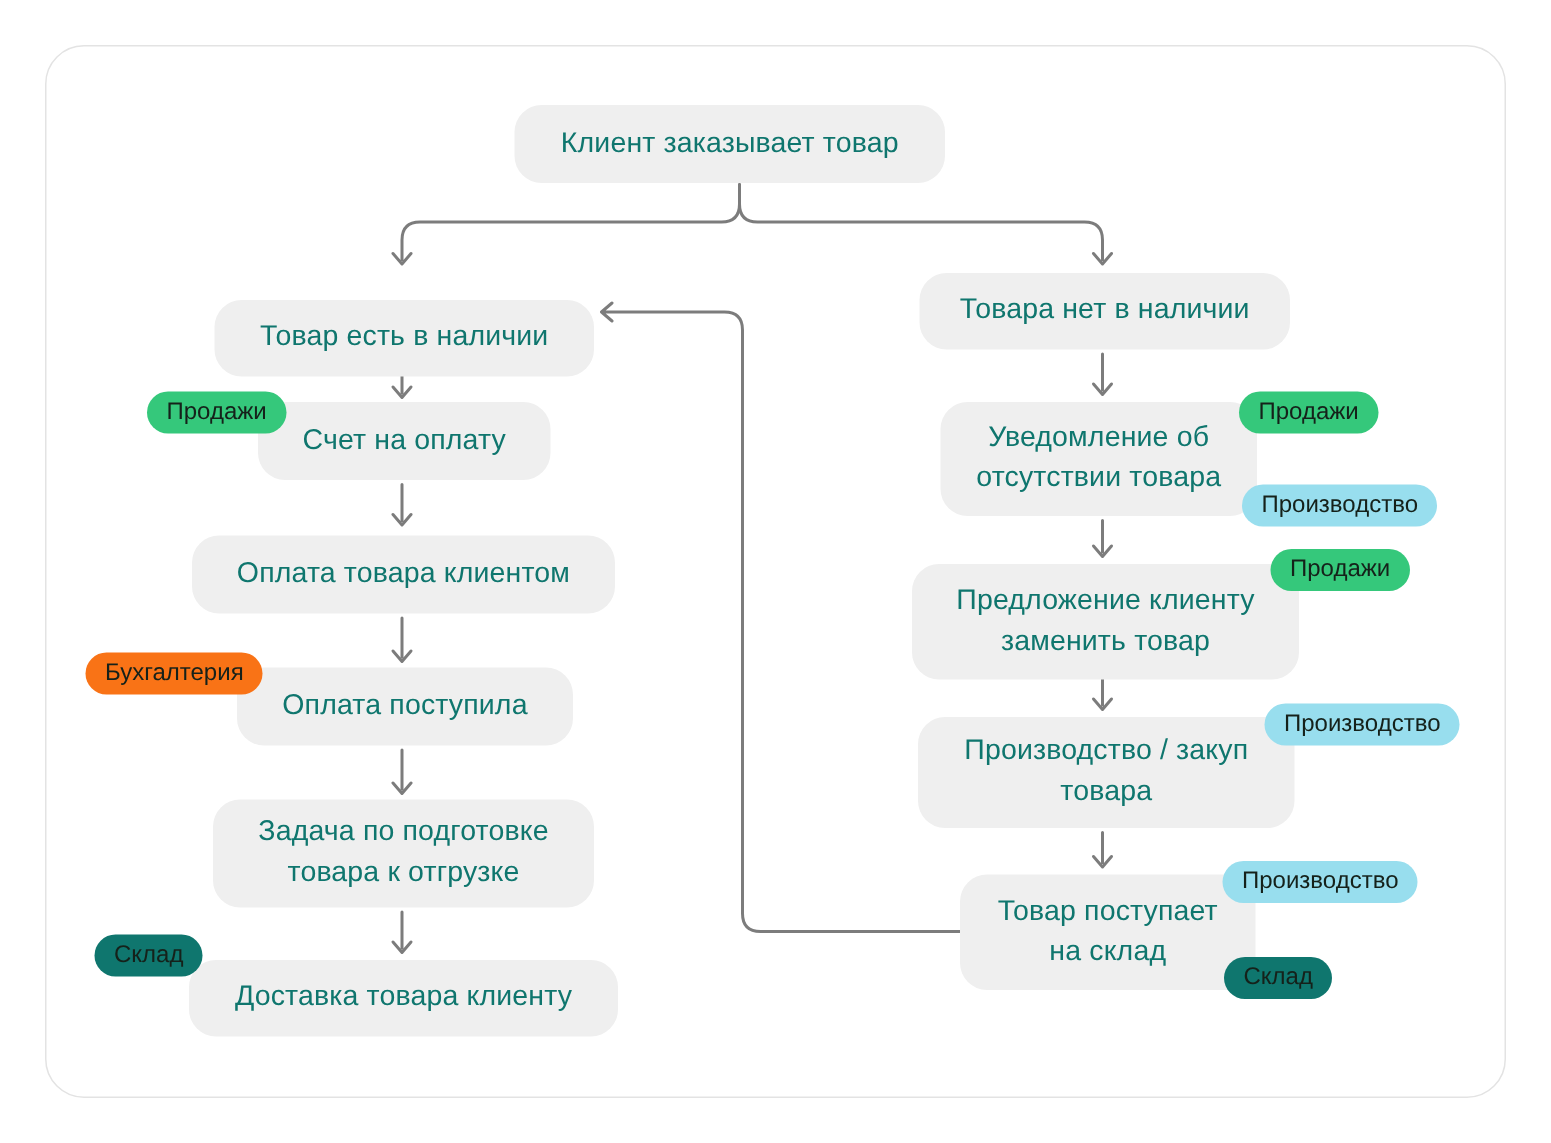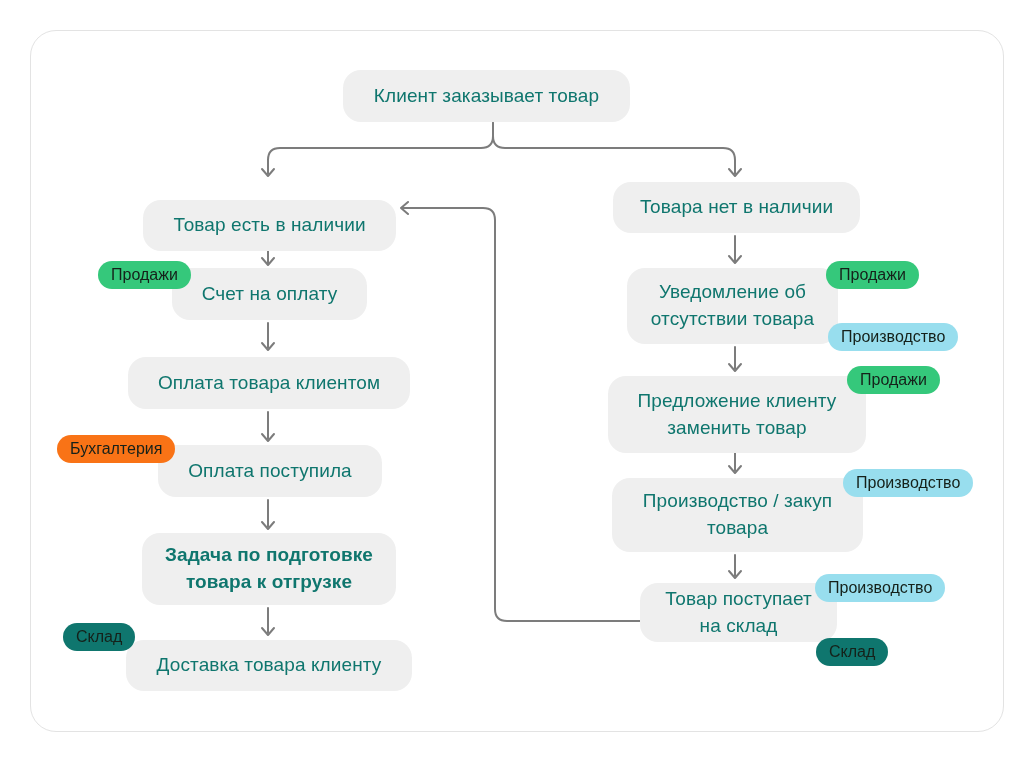--- a/index.html
+++ b/index.html
@@ -60,37 +60,37 @@
 <div class="node" style="left:143px;top:200px;width:253px;height:51px;">Товар есть в наличии</div>
 
 <div class="node" style="left:172px;top:268px;width:195px;height:52px;">Счет на оплату</div>
 <div class="badge green" style="left:98px;top:261px;">Продажи</div>
 
 <div class="node" style="left:128px;top:357px;width:282px;height:52px;">Оплата товара клиентом</div>
 
 <div class="node" style="left:158px;top:445px;width:224px;height:52px;">Оплата поступила</div>
 <div class="badge yellow" style="left:57px;top:435px;">Бухгалтерия</div>
 
-<div class="node" style="left:142px;top:533px;width:254px;height:72px;font-weight:bold;">Задача по подготовке
+<div class="node" style="left:142px;top:533px;width:254px;height:72px;">Задача по подготовке
 товара к отгрузке</div>
 
 <div class="node" style="left:126px;top:640px;width:286px;height:51px;">Доставка товара клиенту</div>
 <div class="badge purple" style="left:63px;top:623px;">Склад</div>
 
 <div class="node" style="left:613px;top:182px;width:247px;height:51px;">Товара нет в наличии</div>
 
 <div class="node" style="left:627px;top:268px;width:211px;height:76px;">Уведомление об
 отсутствии товара</div>
 <div class="badge green" style="left:826px;top:261px;">Продажи</div>
 <div class="badge blue" style="left:828px;top:323px;">Производство</div>
 
 <div class="node" style="left:608px;top:376px;width:258px;height:77px;">Предложение клиенту
 заменить товар</div>
 <div class="badge green" style="left:847px;top:366px;">Продажи</div>
 
 <div class="node" style="left:612px;top:478px;width:251px;height:74px;">Производство / закуп
 товара</div>
 <div class="badge blue" style="left:843px;top:469px;">Производство</div>
 
-<div class="node" style="left:640px;top:583px;width:197px;height:59px;">Товар поступает
+<div class="node" style="left:640px;top:583px;width:197px;height:77px;">Товар поступает
 на склад</div>
 <div class="badge blue" style="left:815px;top:574px;">Производство</div>
 <div class="badge purple" style="left:816px;top:638px;">Склад</div>
 
 </body></html>

